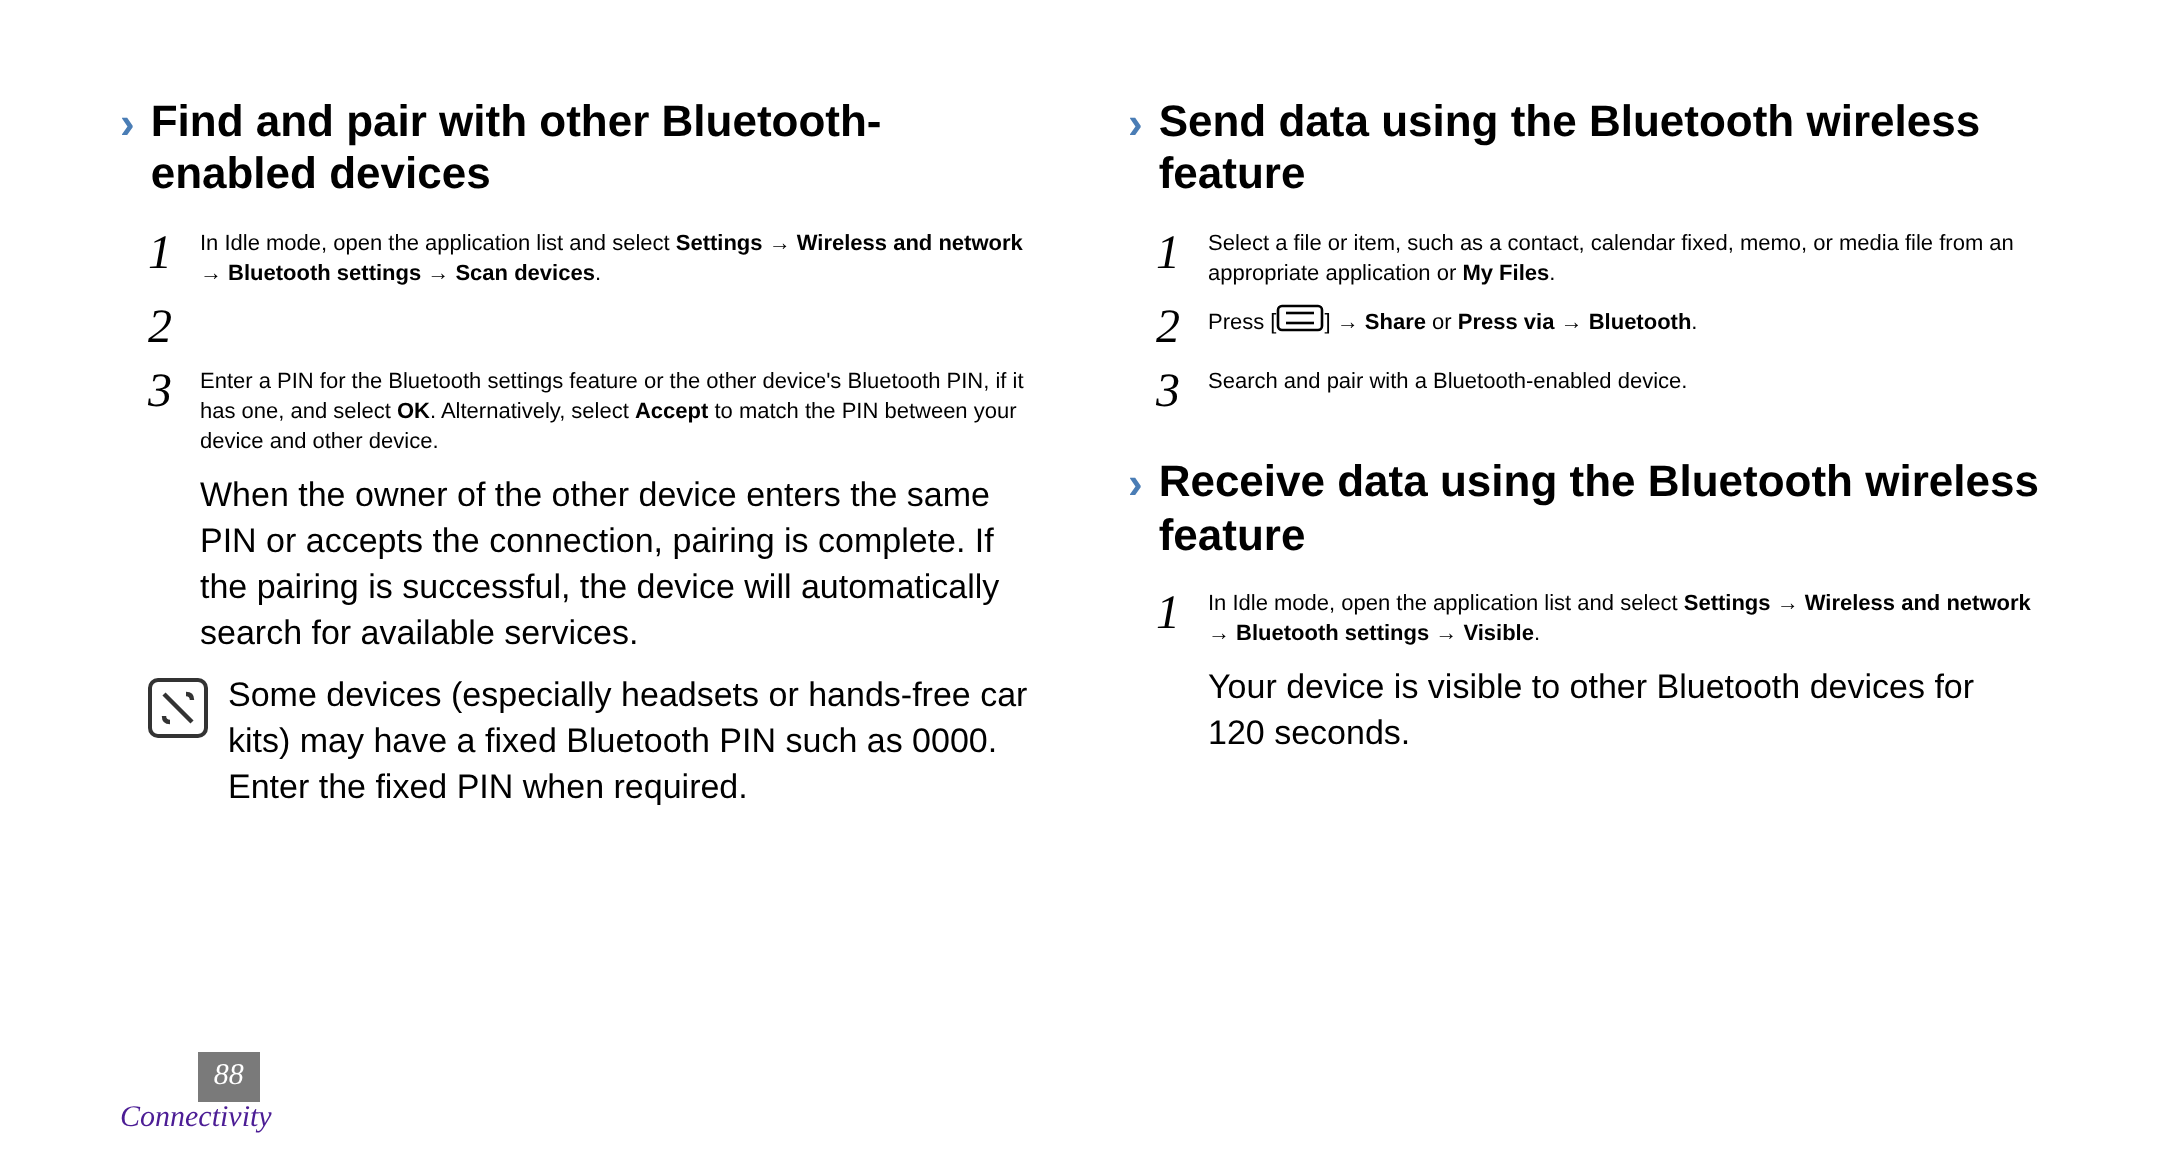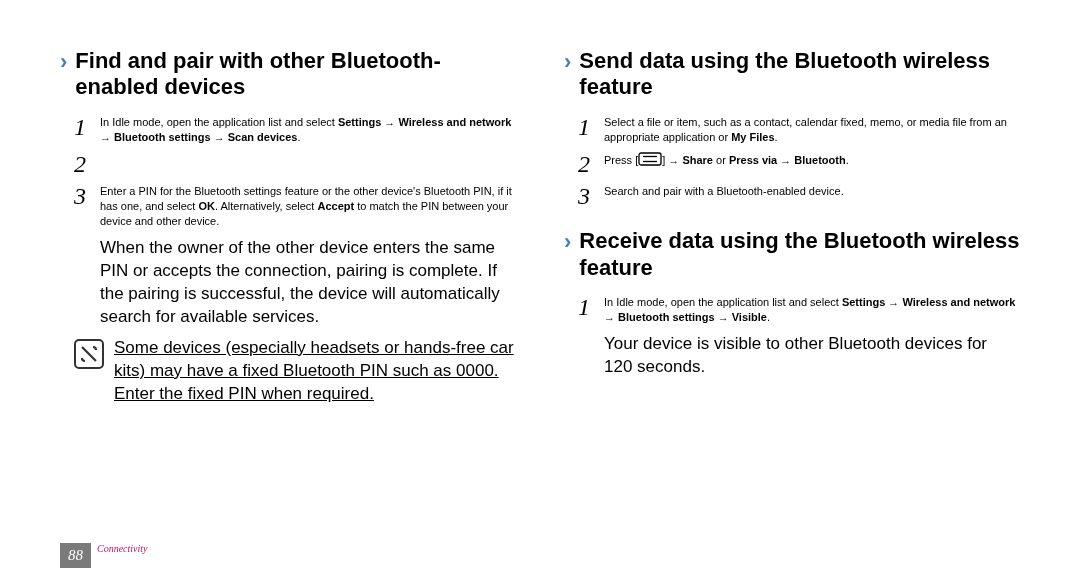--- a/index.html
+++ b/index.html
@@ -87,46 +87,46 @@
     }
     .note-icon svg {
       position: absolute;
       top: 50%;
       left: 50%;
       transform: translate(-50%, -50%);
     }
     .note-body {
       font-size: 17px;
       line-height: 1.35;
-      text-decoration: underline;
     }
     .menu-icon {
       display: inline-block;
       vertical-align: middle;
     }
     .footer {
       position: absolute;
       bottom: 18px;
       left: 60px;
       display: flex;
-      align-items: flex-start;
+      align-items: flex-end;
+      flex-direction: column;
     }
     .page-badge {
       background: #7a7a7a;
       color: #fff;
       font-style: italic;
       font-size: 15px;
       padding: 4px 8px;
       margin-right: 6px;
       font-family: Georgia, 'Times New Roman', serif;
     }
     .section-name {
       font-style: italic;
-      font-size: 10px;
-      color: #be185d;
+      font-size: 15px;
+      color: #4c1d95;
       font-family: Georgia, 'Times New Roman', serif;
     }
     .section2 {
       margin-top: 20px;
     }
   </style>
 </head>
 <body>
 
 <div class="columns">

